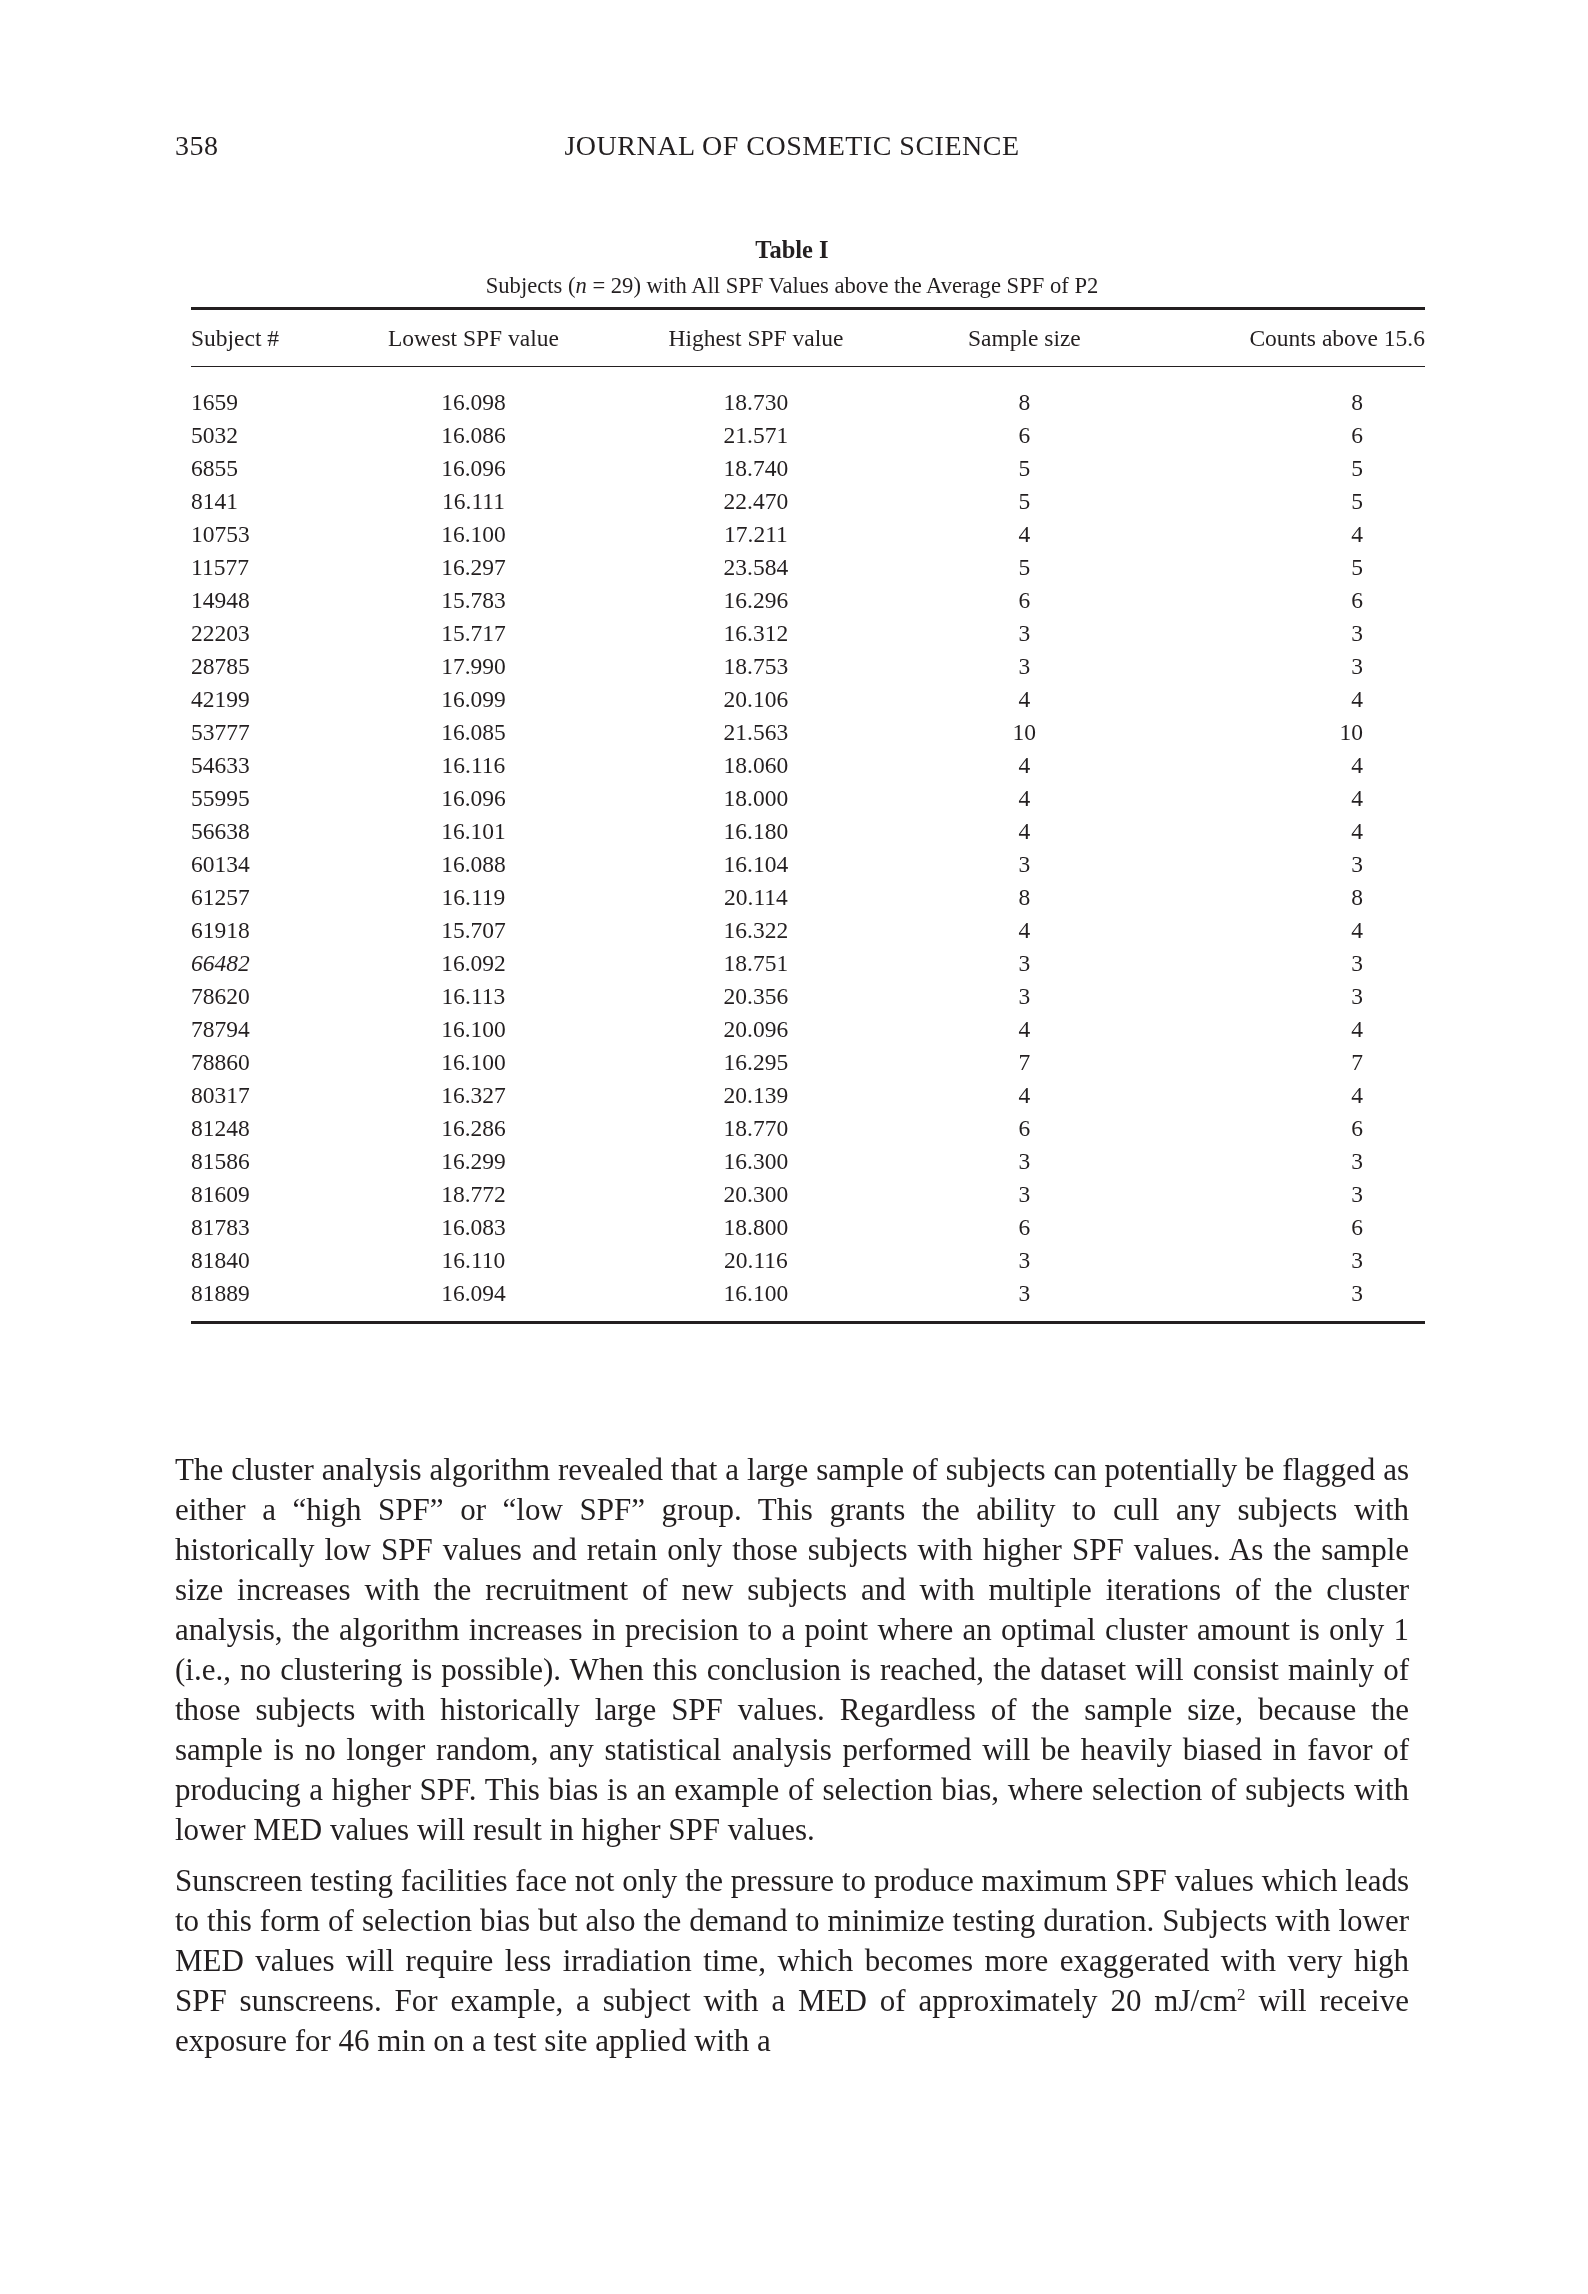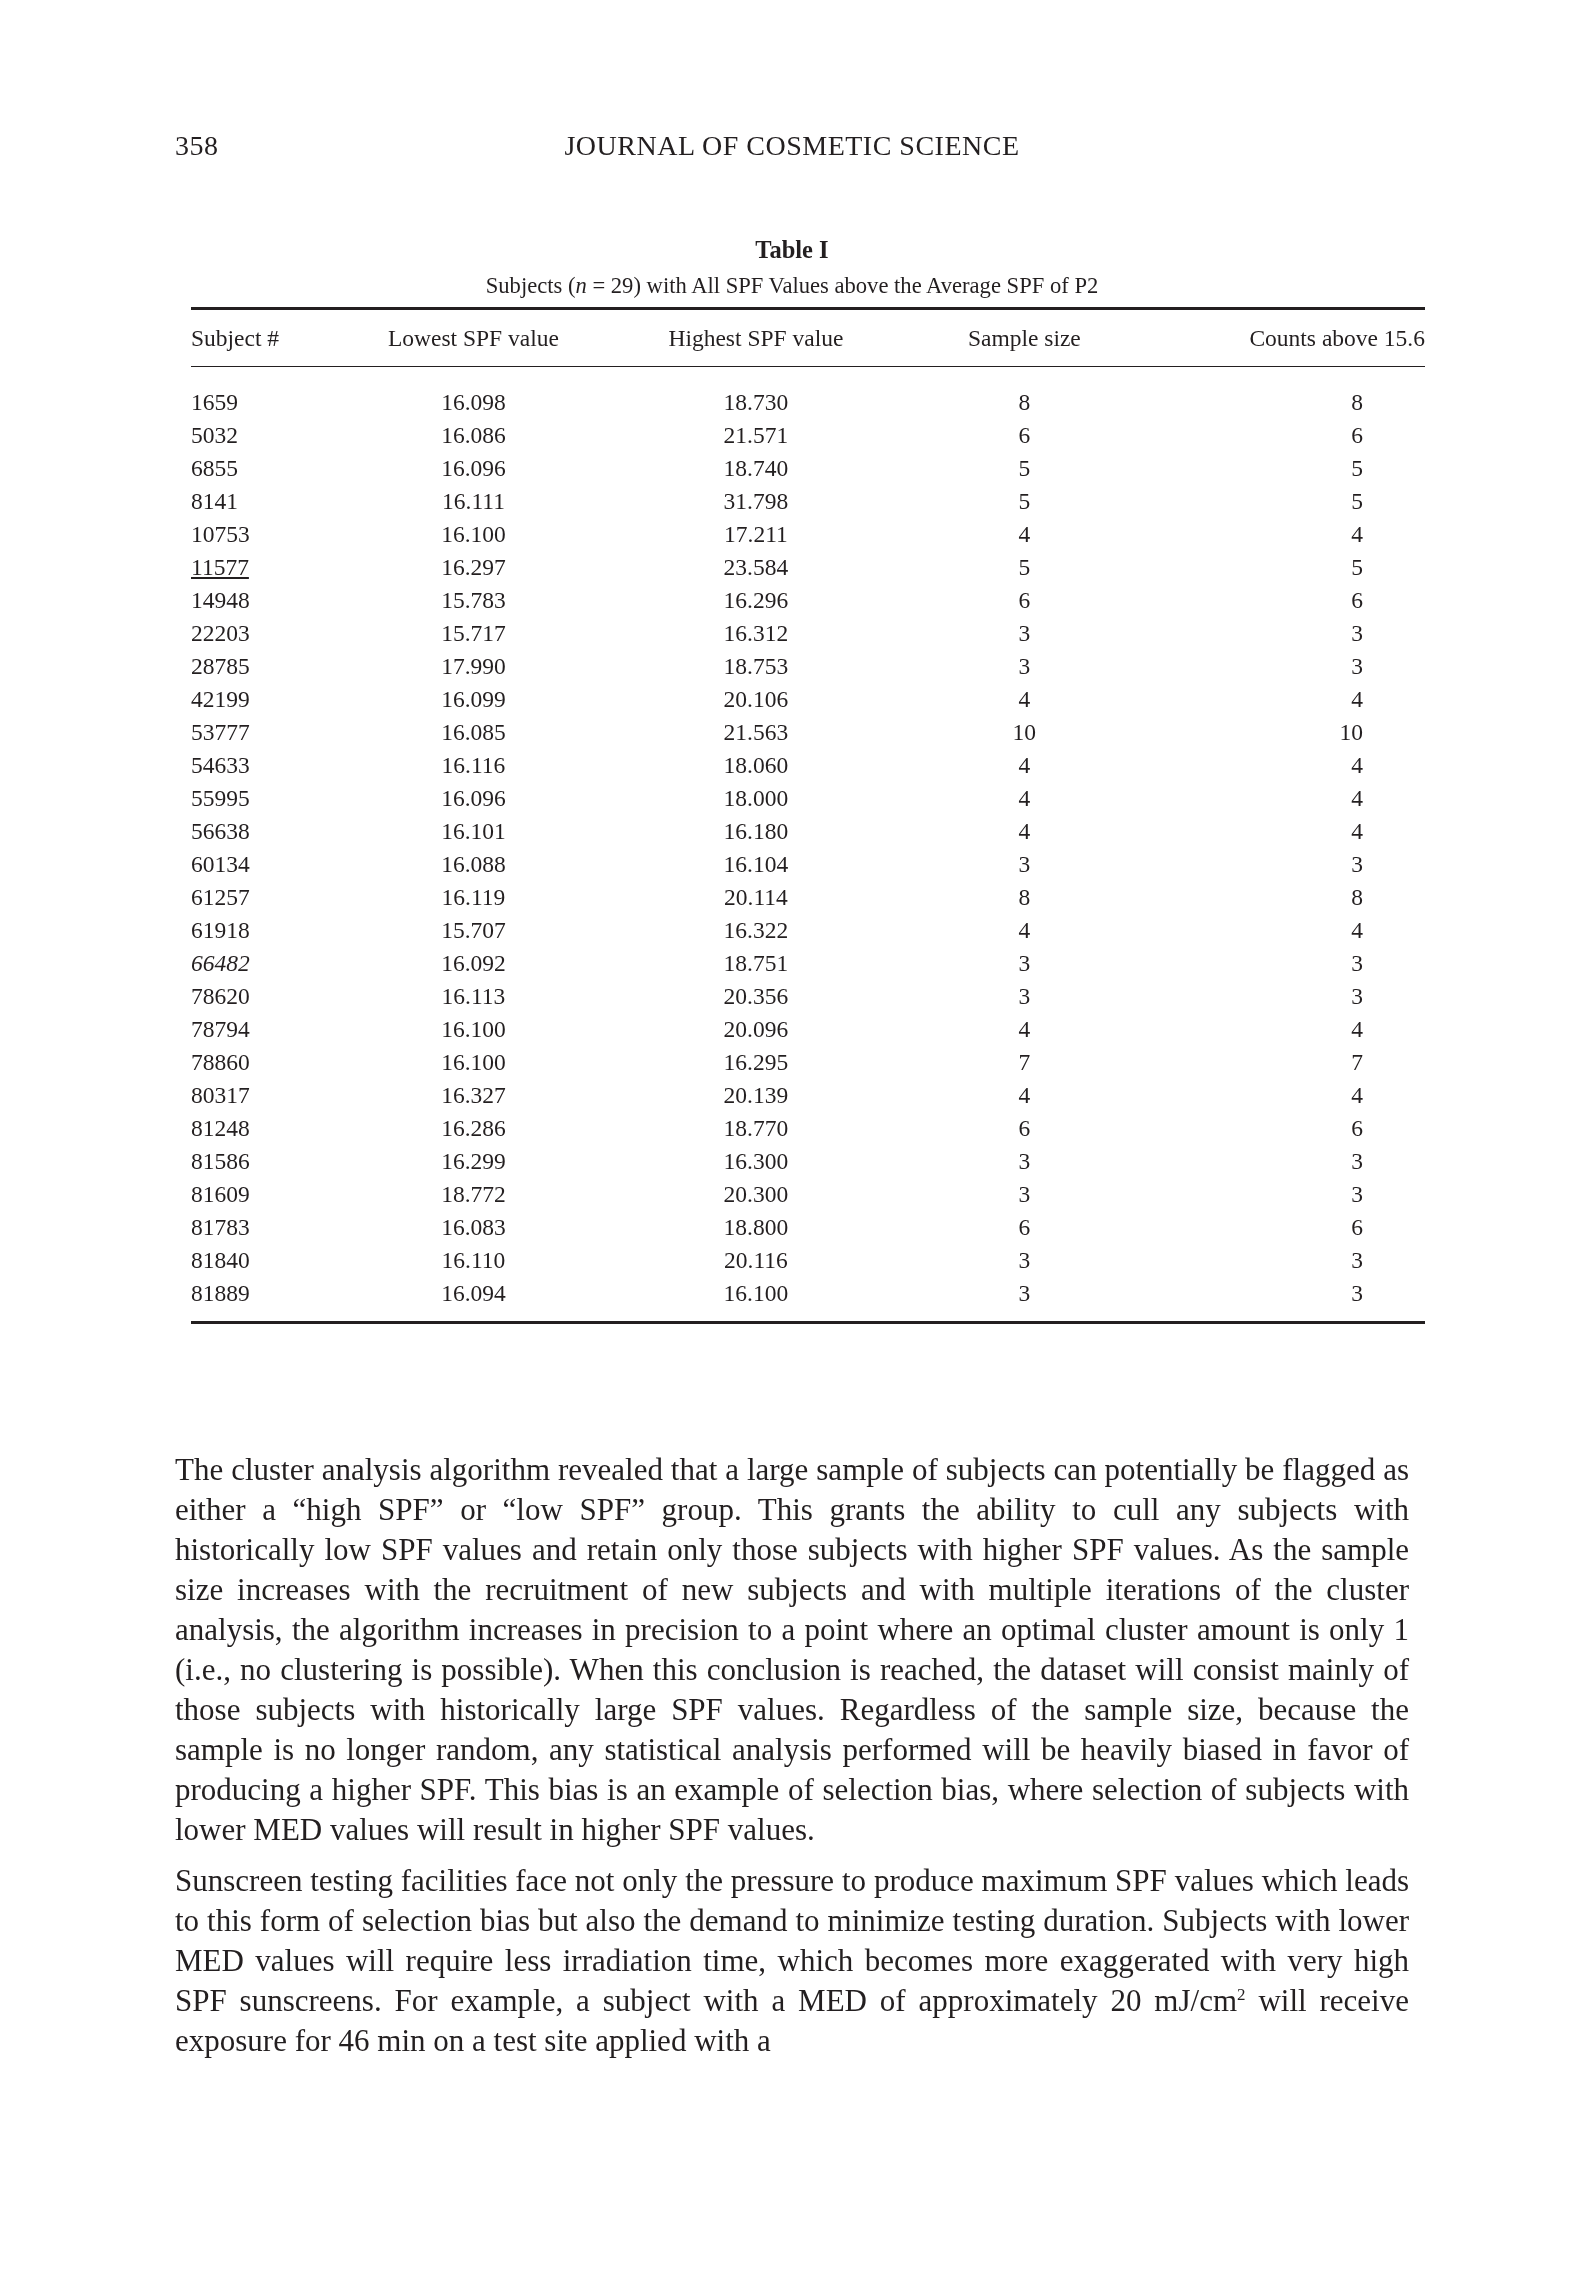--- a/index.html
+++ b/index.html
@@ -85,33 +85,33 @@
       <tr>
         <td style="text-align: left;">6855</td>
         <td style="text-align: center;">16.096</td>
         <td style="text-align: center;">18.740</td>
         <td style="text-align: center;">5</td>
         <td style="text-align: right; padding-right: 62px;">5</td>
       </tr>
       <tr>
         <td style="text-align: left;">8141</td>
         <td style="text-align: center;">16.111</td>
-        <td style="text-align: center;">31.798</td>
+        <td style="text-align: center;">22.470</td>
         <td style="text-align: center;">5</td>
         <td style="text-align: right; padding-right: 62px;">5</td>
       </tr>
       <tr>
         <td style="text-align: left;">10753</td>
         <td style="text-align: center;">16.100</td>
         <td style="text-align: center;">17.211</td>
         <td style="text-align: center;">4</td>
         <td style="text-align: right; padding-right: 62px;">4</td>
       </tr>
       <tr>
-        <td style="text-align: left; text-decoration: underline;">11577</td>
+        <td style="text-align: left;">11577</td>
         <td style="text-align: center;">16.297</td>
         <td style="text-align: center;">23.584</td>
         <td style="text-align: center;">5</td>
         <td style="text-align: right; padding-right: 62px;">5</td>
       </tr>
       <tr>
         <td style="text-align: left;">14948</td>
         <td style="text-align: center;">15.783</td>
         <td style="text-align: center;">16.296</td>
         <td style="text-align: center;">6</td>

